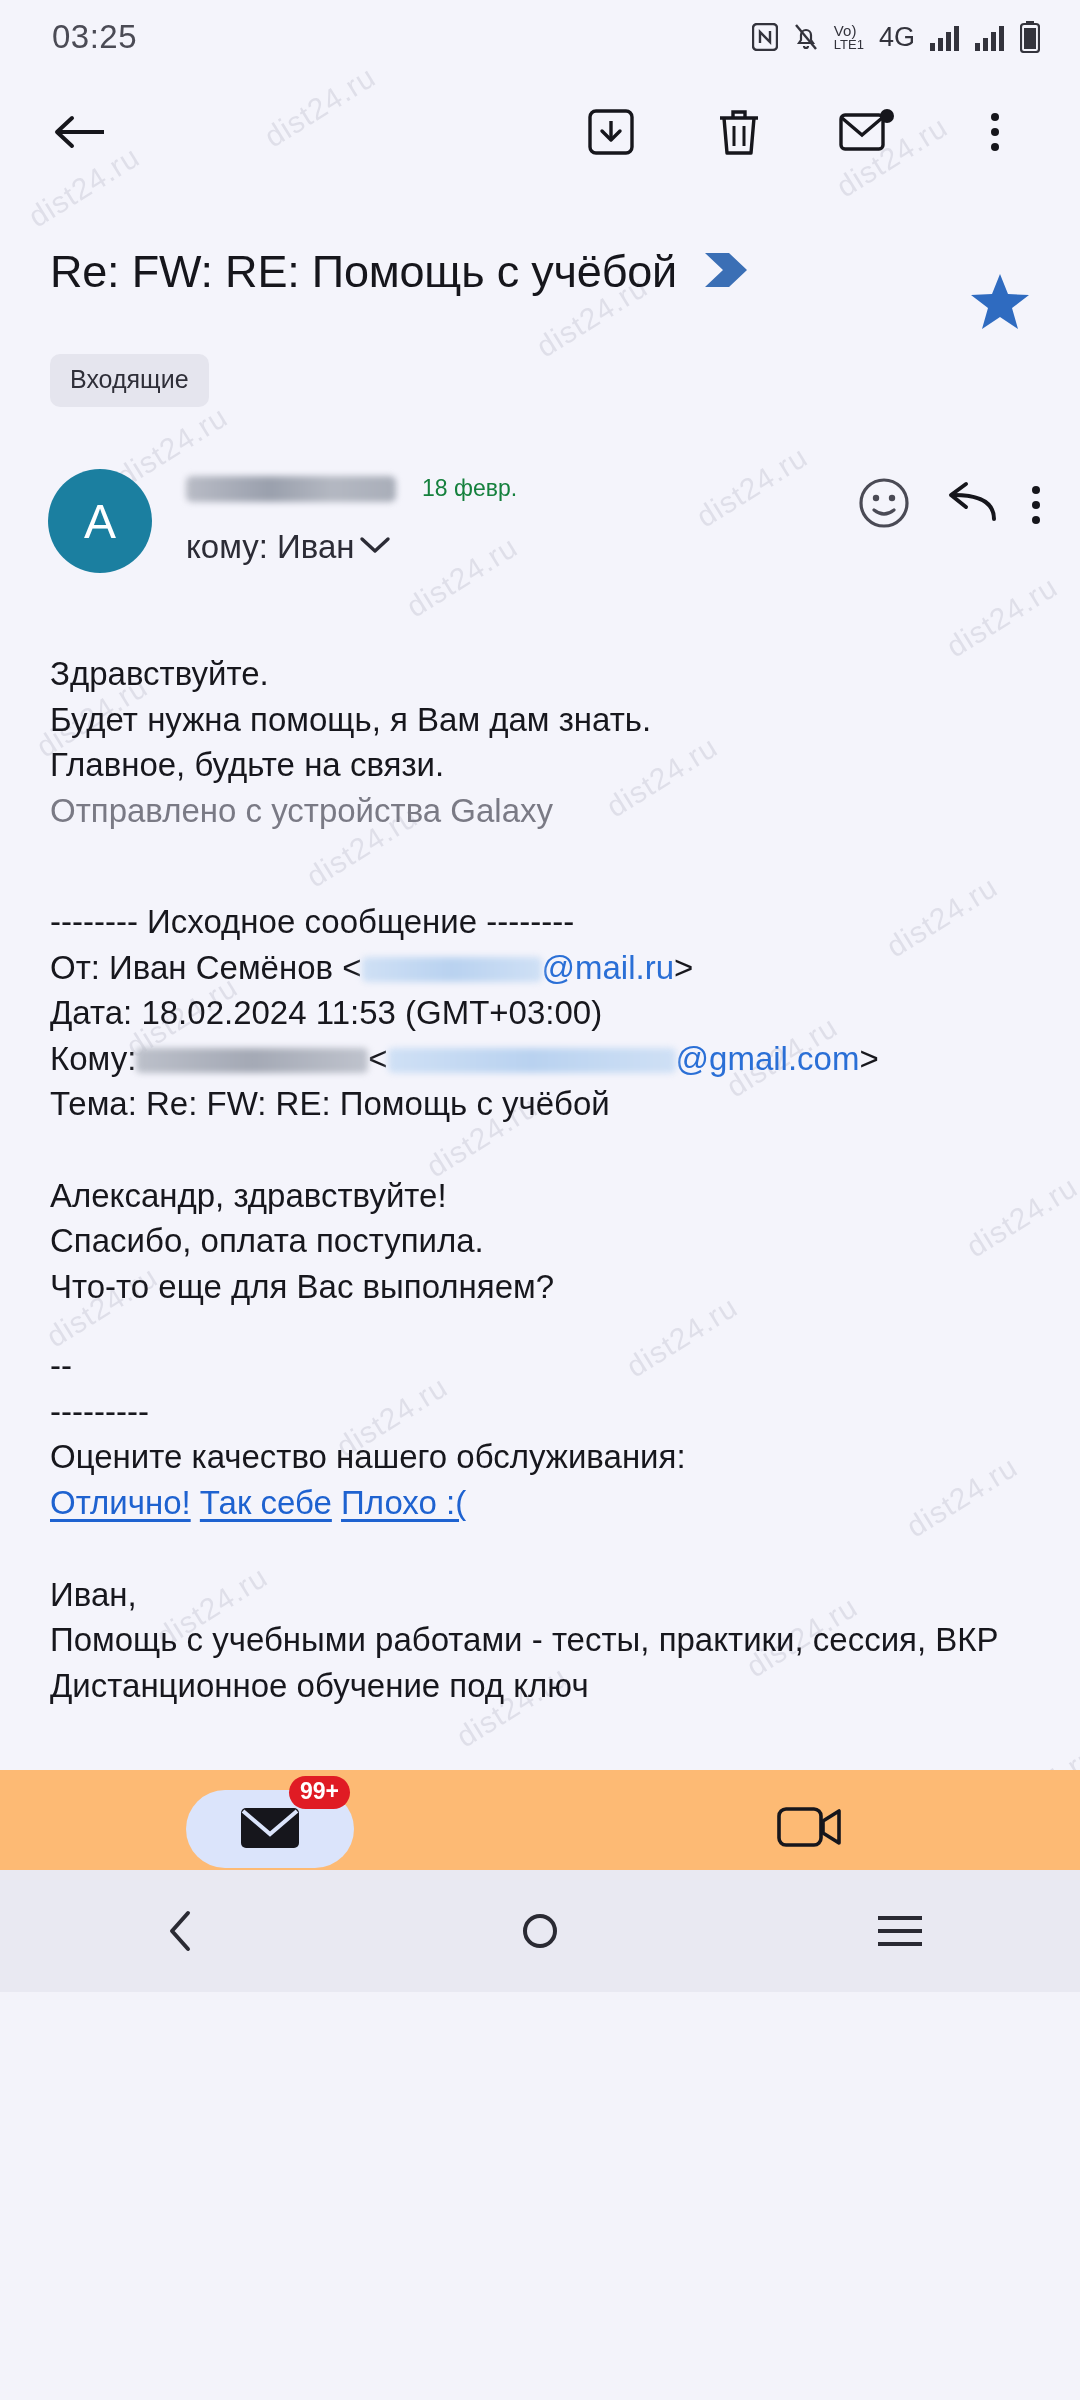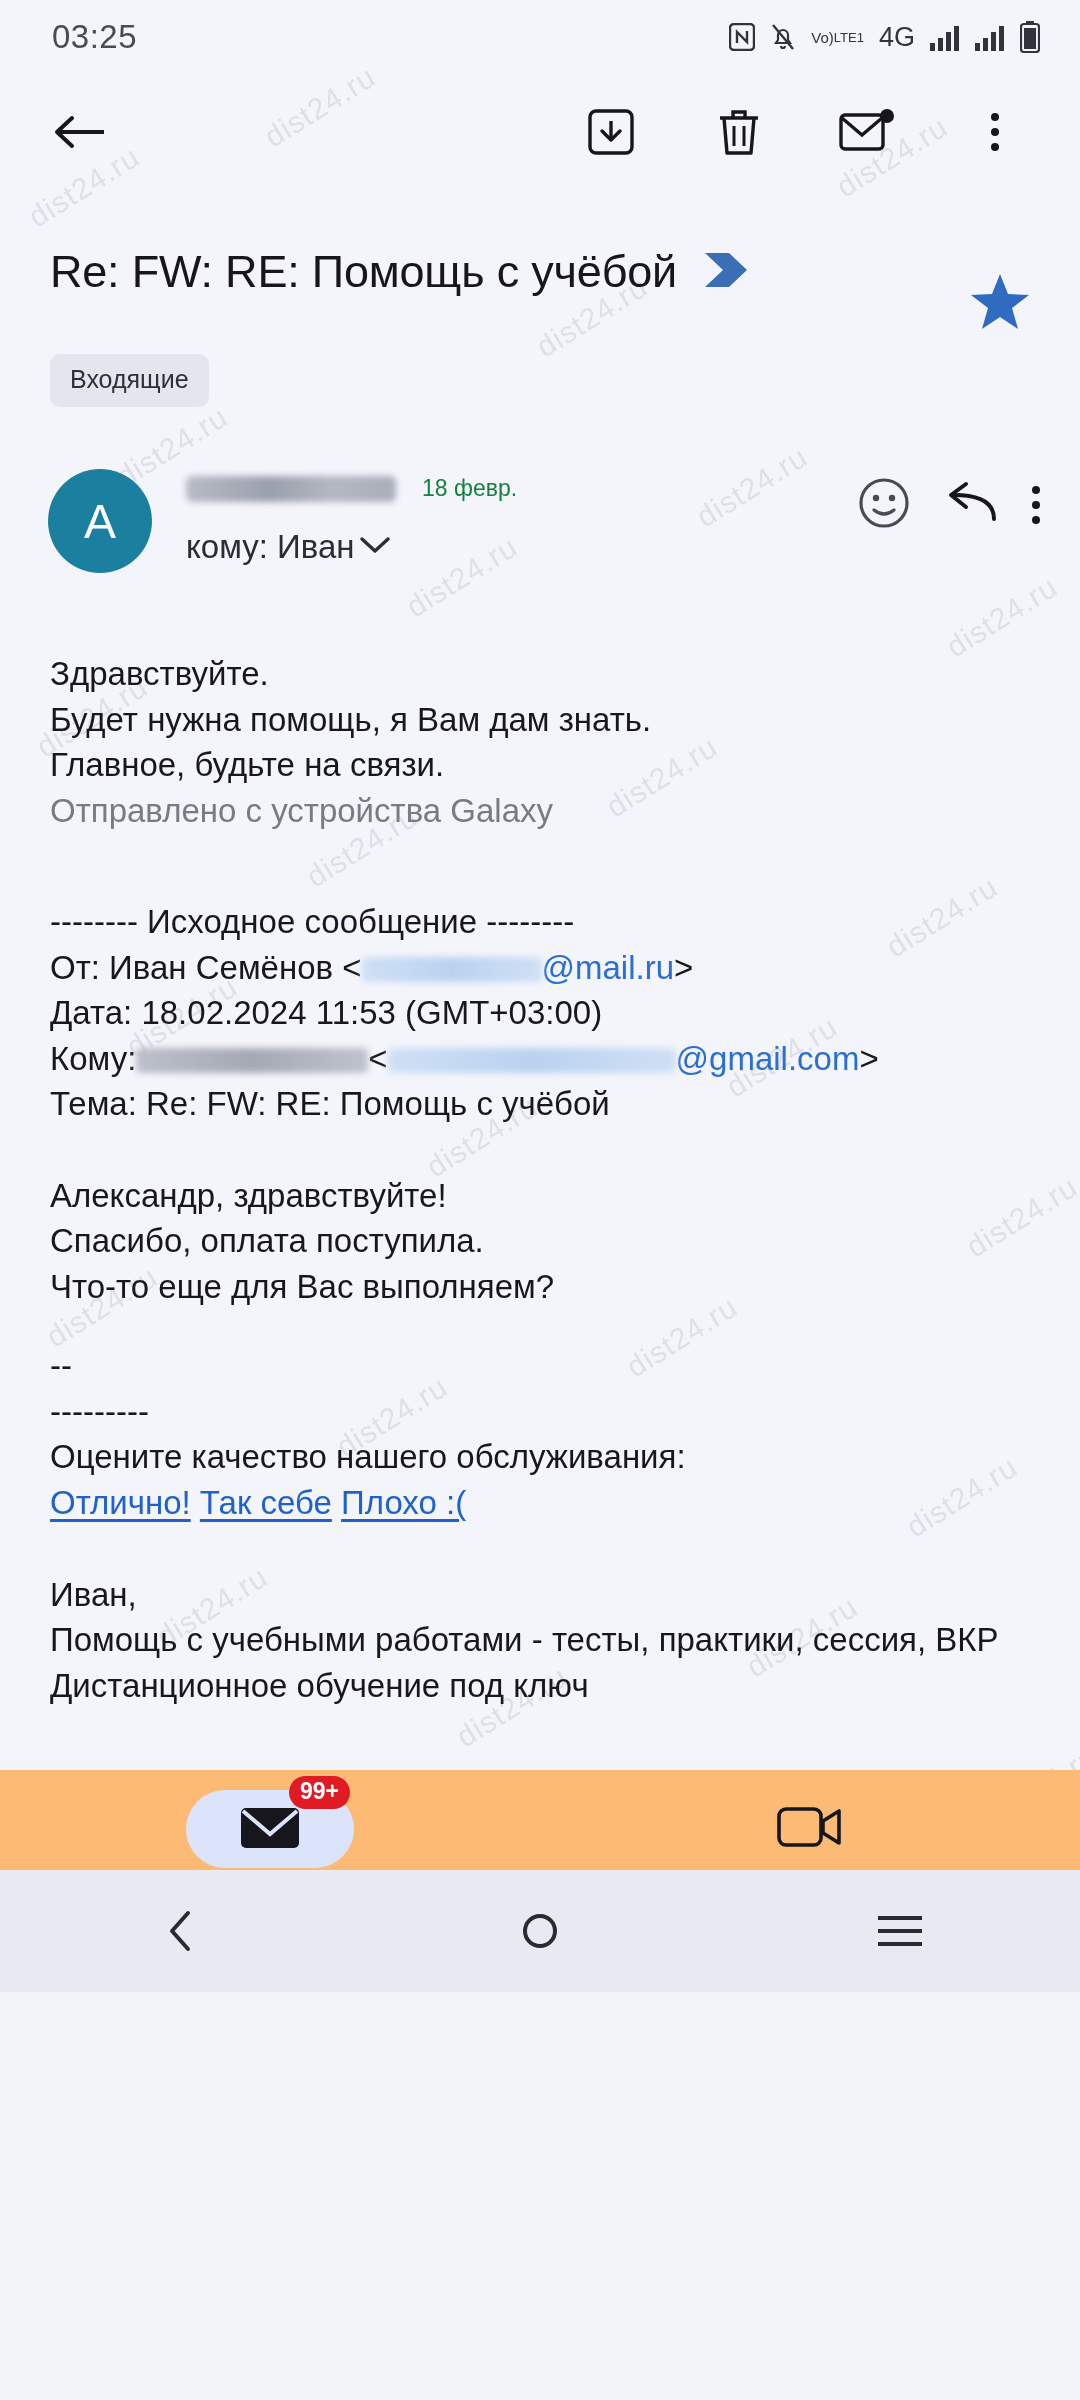--- a/index.html
+++ b/index.html
@@ -43,21 +43,21 @@
   }
   .clock {
     font-size: 33px; color: #4b4b55; letter-spacing: 0.5px;
   }
   .status-icons {
     display: flex; align-items: center; gap: 15px;
     color: #33333c;
   }
   .si { font-size: 26px; line-height: 1; position: relative; }
   .si svg { display: block; }
-  .volte { display: flex; flex-direction: row; align-items: center; line-height: 1; }
+  .volte { display: flex; flex-direction: column; align-items: flex-start; line-height: 1; }
   .volte .top { font-size: 15px; }
   .volte .bot { font-size: 13px; }
   .net4g { font-size: 27px; font-weight: 500; }
 
   
   .toolbar {
     position: relative;
     height: 116px;
     display: flex; align-items: center;
     z-index: 8;

